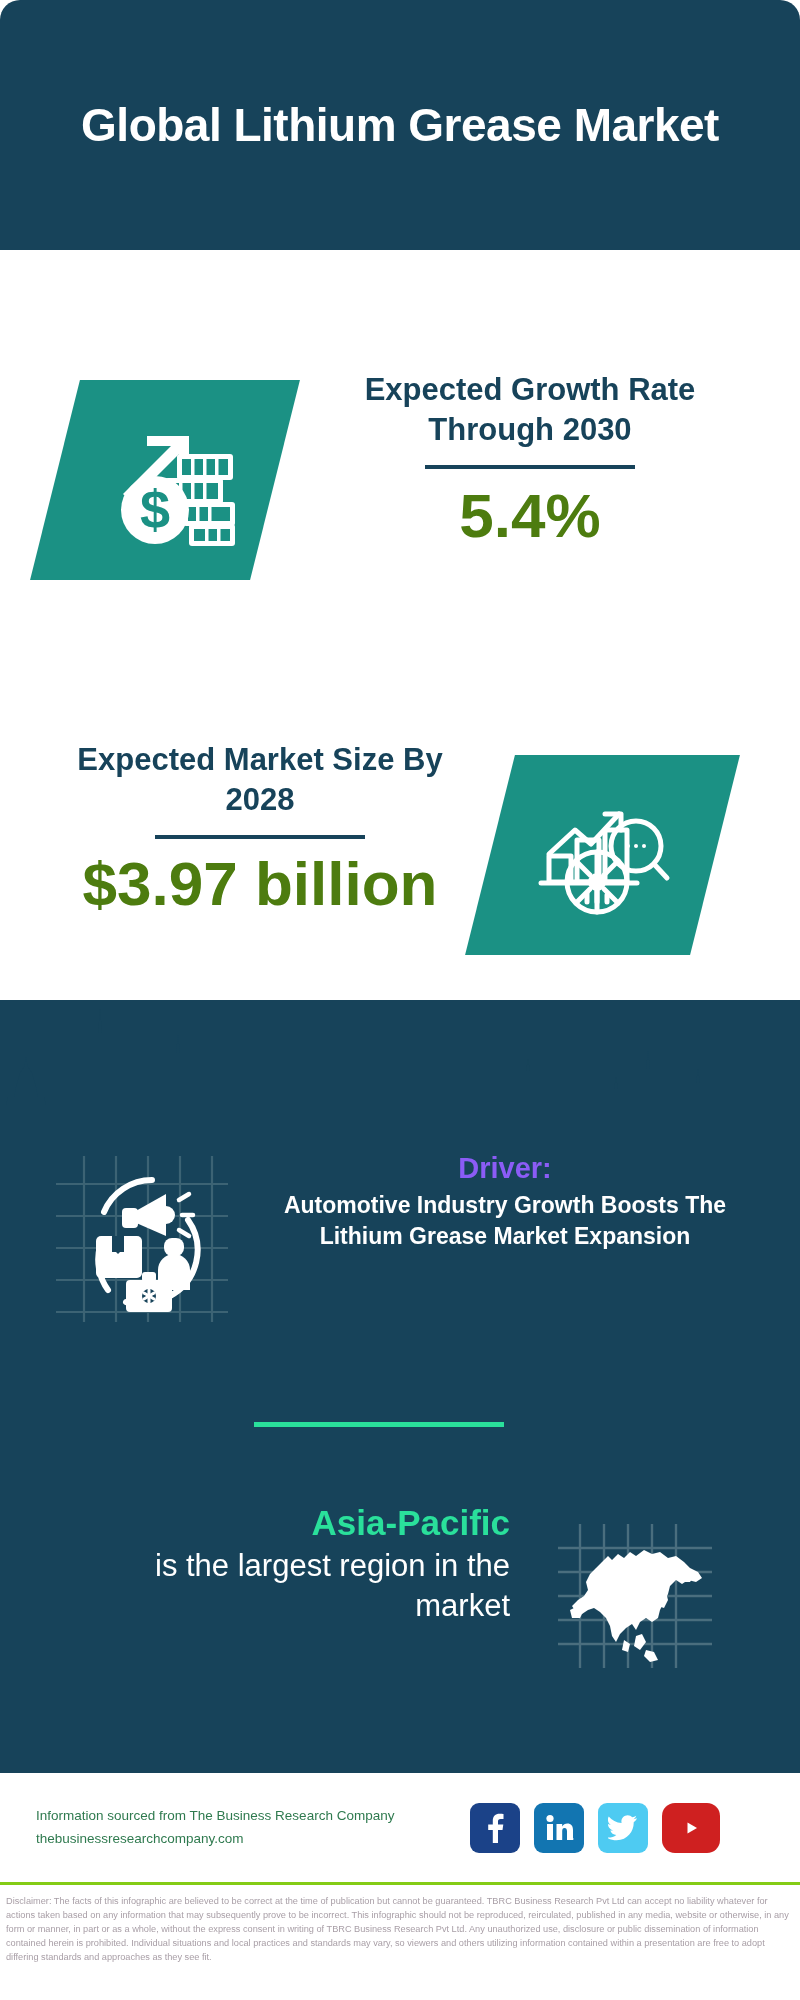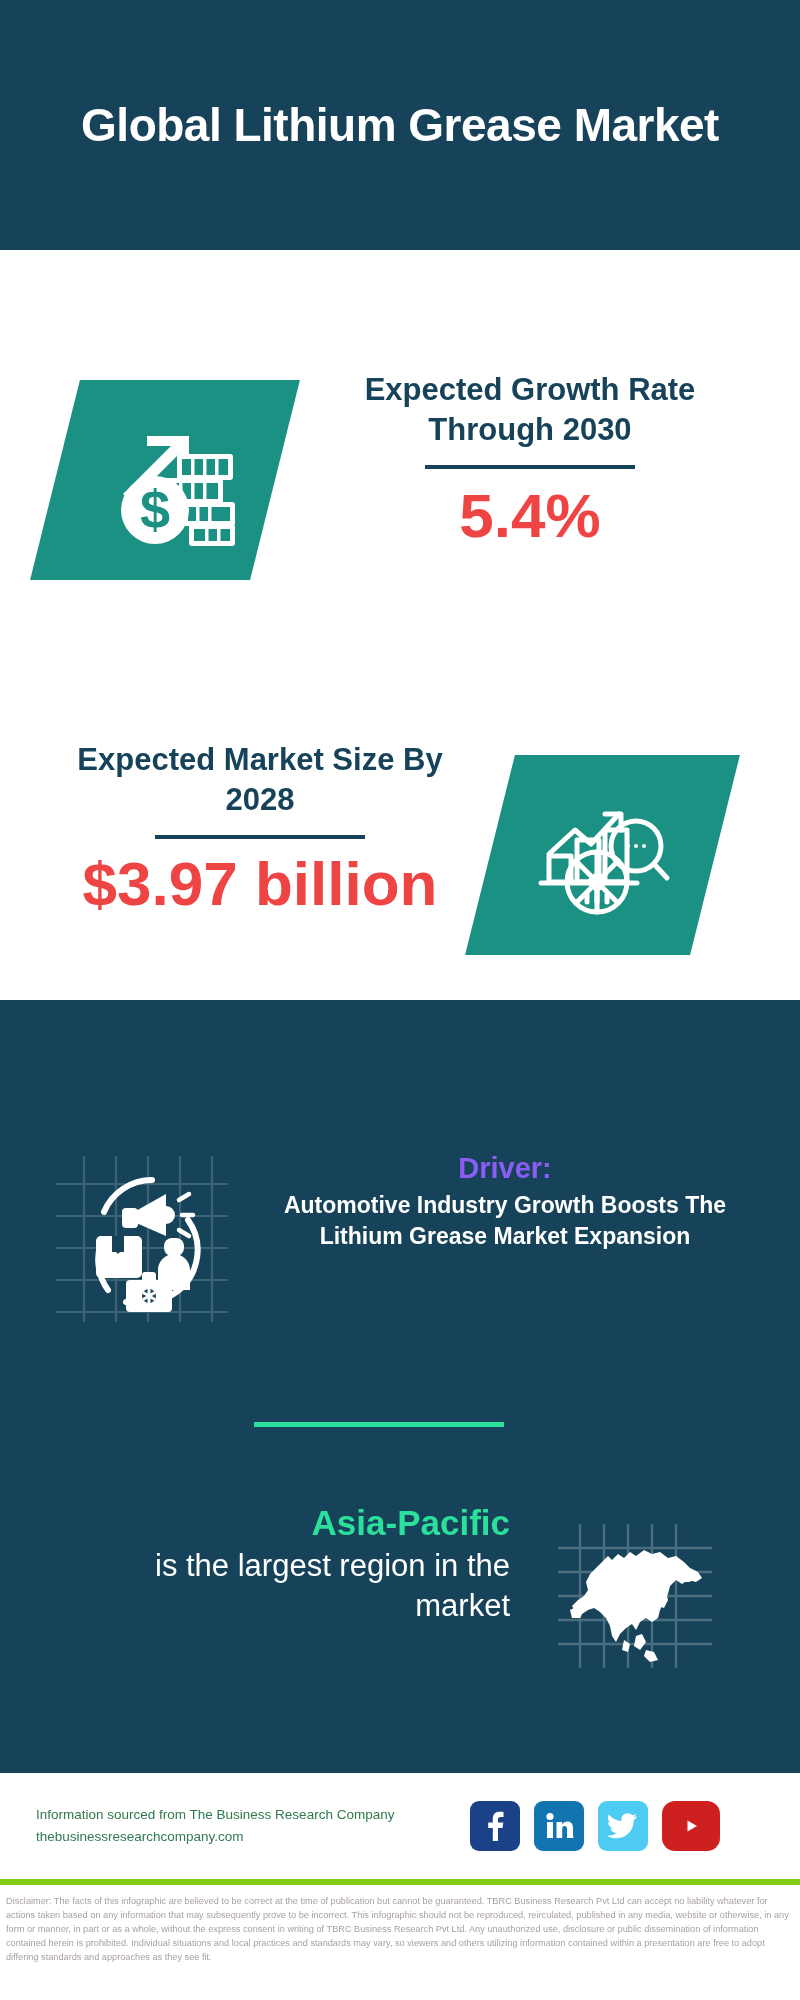--- a/index.html
+++ b/index.html
@@ -11,20 +11,21 @@
     background: #ffffff;
     font-family: "Liberation Sans", sans-serif;
   }
 
   .page {
     position: relative;
     width: 800px;
     height: 2000px;
     overflow: hidden;
     background: #ffffff;
+    border-radius: 20px;
   }
 
   
   .header {
     position: absolute;
     left: 0; top: 0;
     width: 800px;
     height: 250px;
     background: #17435a;
     display: flex;
@@ -82,21 +83,21 @@
     font-weight: bold;
     line-height: 1.28;
   }
   .rule {
     width: 210px;
     height: 4px;
     background: #17435a;
     margin: 16px auto 14px auto;
   }
   .stat-value {
-    color: #ef4444;
+    color: #4d7c0f;
     font-size: 62px;
     font-weight: bold;
     line-height: 1.05;
   }
 
   
   .stat-row-2 {
     position: absolute;
     left: 0; top: 400px;
     width: 800px;
@@ -220,21 +221,21 @@
   }
 
   
   .footer {
     position: absolute;
     left: 0; top: 1770px;
     width: 800px;
     height: 115px;
     background: #ffffff;
     border-top: 3px solid #17435a;
-    border-bottom: 6px solid #84cc16;
+    border-bottom: 3px solid #84cc16;
     display: flex;
     align-items: center;
   }
   .footer-text {
     margin-left: 36px;
     color: #2f7a4f;
     font-size: 13.5px;
     line-height: 1.65;
     width: 420px;
   }

